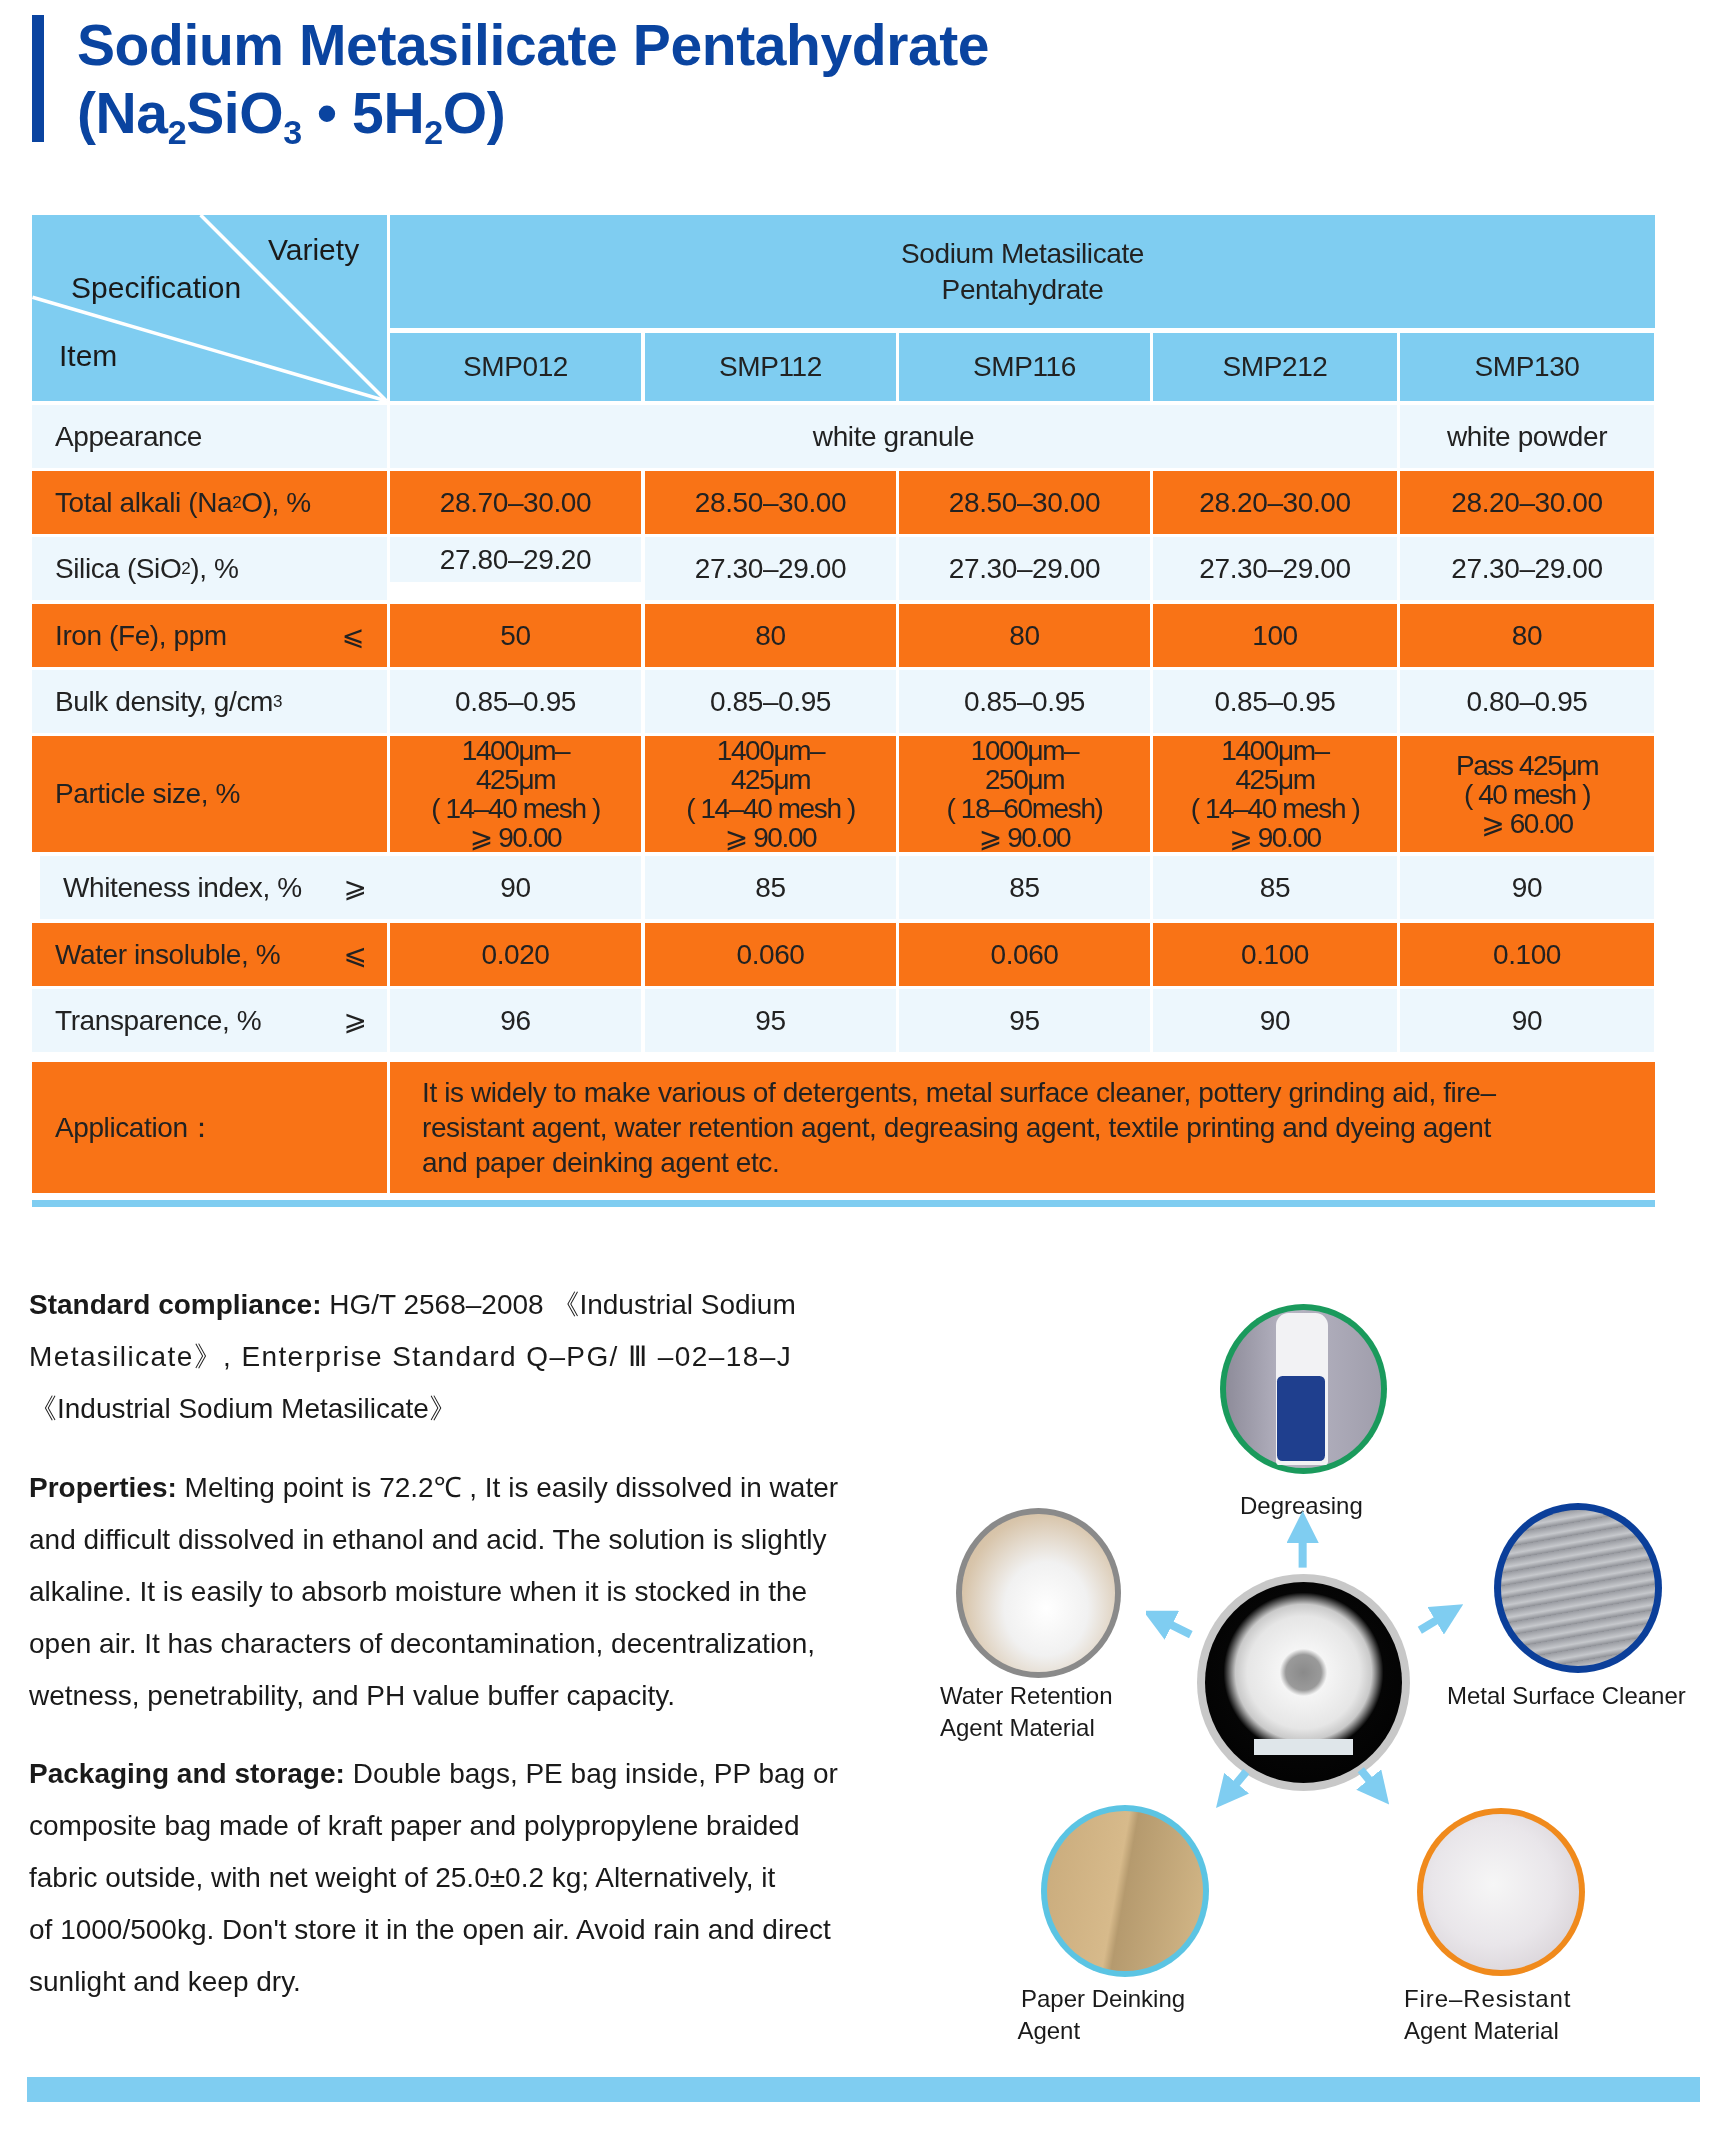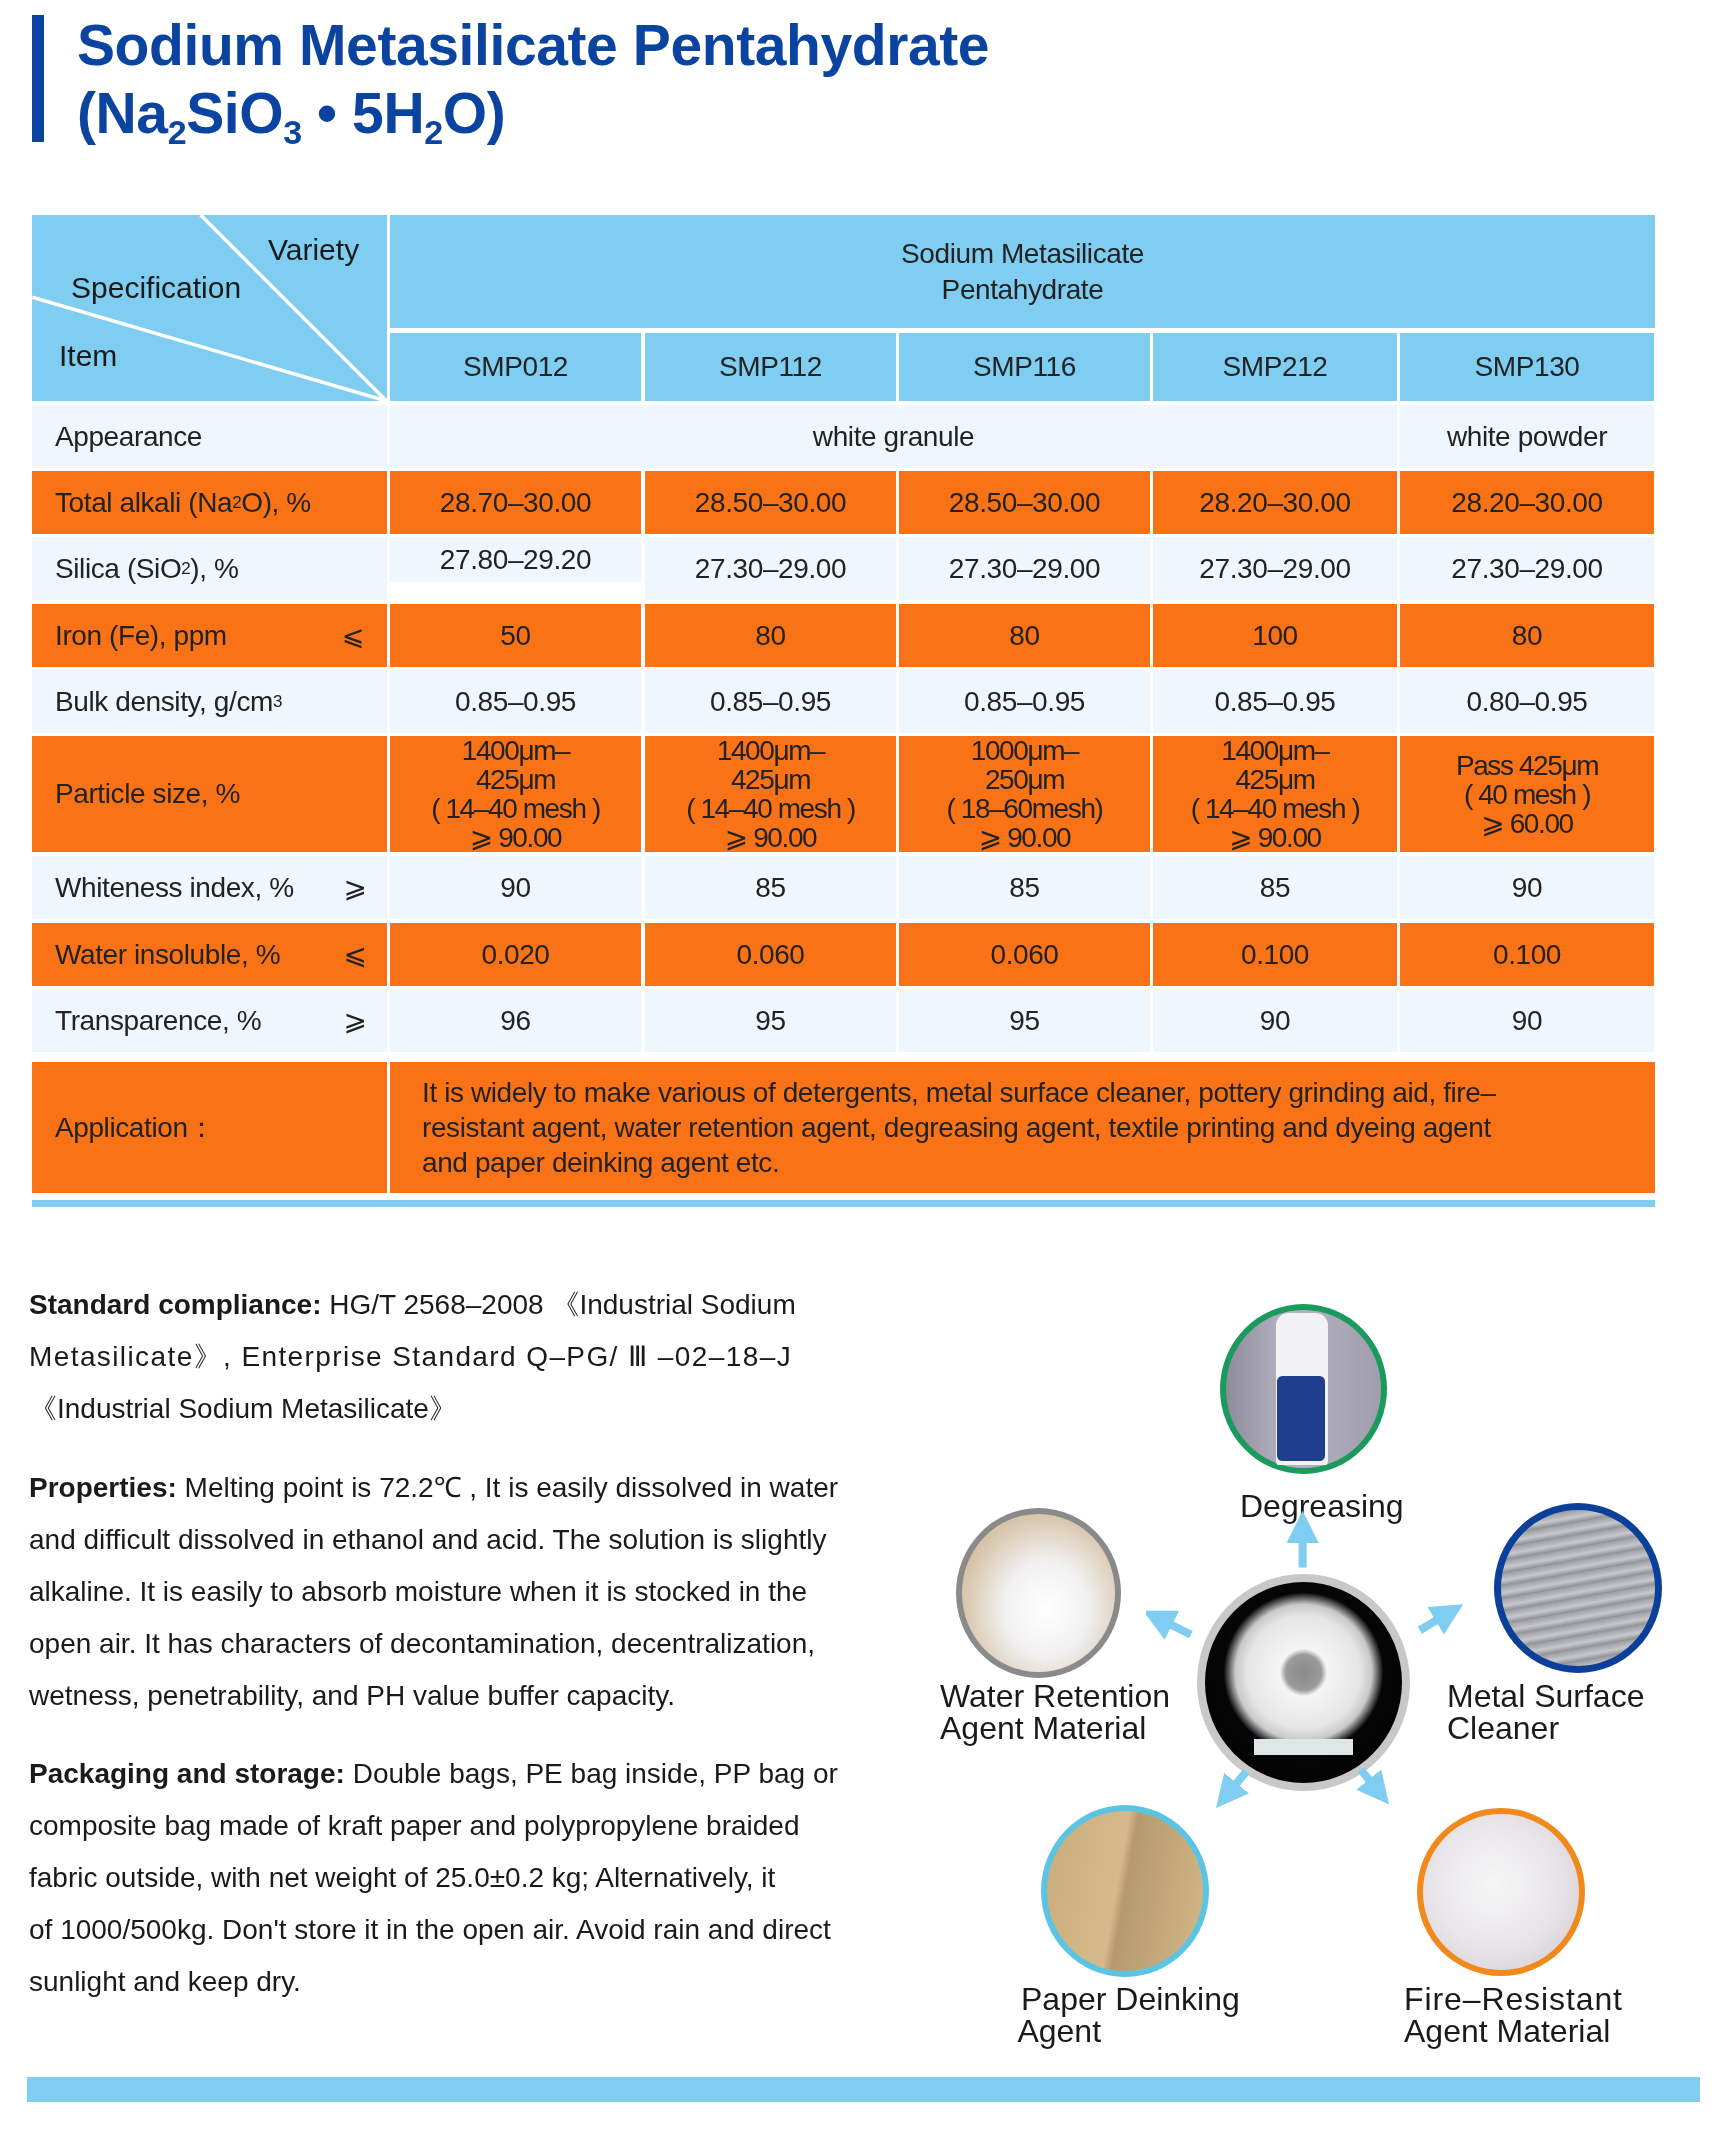--- a/index.html
+++ b/index.html
@@ -28,21 +28,21 @@
 
   .footer-stripe { position: absolute; left: 32px; top: 1200px; width: 1623px; height: 7.2px; background: #7fcdf1; }
 
   
   .para { position: absolute; left: 29px; width: 855px; font-size: 28px; line-height: 52px; color: #1a1a1a; text-align: justify; }
   .para b { font-weight: bold; }
 
   
   .circle { position: absolute; border-radius: 50%; overflow: hidden; }
   .circle .inner { position: absolute; inset: 0; border-radius: 50%; }
-  .dlabel { position: absolute; font-size: 32px; color: #1a1a1a; line-height: 32px; }
+  .dlabel { position: absolute; font-size: 24px; color: #1a1a1a; line-height: 32px; }
   .arrow { position: absolute; }
 
   .bottom-stripe { position: absolute; left: 27px; top: 2077px; width: 1673px; height: 25px; background: #7fcdf1; }
 </style>
 </head>
 <body>
 
 <div class="title-bar"></div>
 <h1 class="title">
   <div>Sodium Metasilicate Pentahydrate</div>
@@ -144,21 +144,21 @@
         <span>( 14–40 mesh )</span>
         <span>⩾ 90.00</span>
       </div>
       <div class="cell dark" style="left: 1368px; top: 521px; width: 254px; height: 116px; flex-direction: column; line-height: 29px; letter-spacing: -1.4px;">
         <span>Pass 425μm</span>
         <span>( 40 mesh )</span>
         <span>⩾ 60.00</span>
       </div>
     </div>
   <div id="rows2">
-      <div class="cell c-label light" style="left: 0px; top: 641px; width: 355px; height: 63px;">Whiteness index, %</div>
+      <div class="cell c-label light" style="left: 8px; top: 641px; width: 355px; height: 63px;">Whiteness index, %</div>
       <div class="cell light" style="left: 358px; top: 641px; width: 251px; height: 63px;">90</div>
       <div class="cell light" style="left: 613px; top: 641px; width: 251px; height: 63px;">85</div>
       <div class="cell light" style="left: 867px; top: 641px; width: 251px; height: 63px;">85</div>
       <div class="cell light" style="left: 1121px; top: 641px; width: 244px; height: 63px;">85</div>
       <div class="cell light" style="left: 1368px; top: 641px; width: 254px; height: 63px;">90</div>
       <div class="cell light" style="left: 296px; top: 641px; width: 54px; height: 63px; background: transparent;">⩾</div>
       <div class="cell c-label dark" style="left: 0px; top: 708px; width: 355px; height: 63px;">Water insoluble, %</div>
       <div class="cell dark" style="left: 358px; top: 708px; width: 251px; height: 63px;">0.020</div>
       <div class="cell dark" style="left: 613px; top: 708px; width: 251px; height: 63px;">0.060</div>
       <div class="cell dark" style="left: 867px; top: 708px; width: 251px; height: 63px;">0.060</div>

